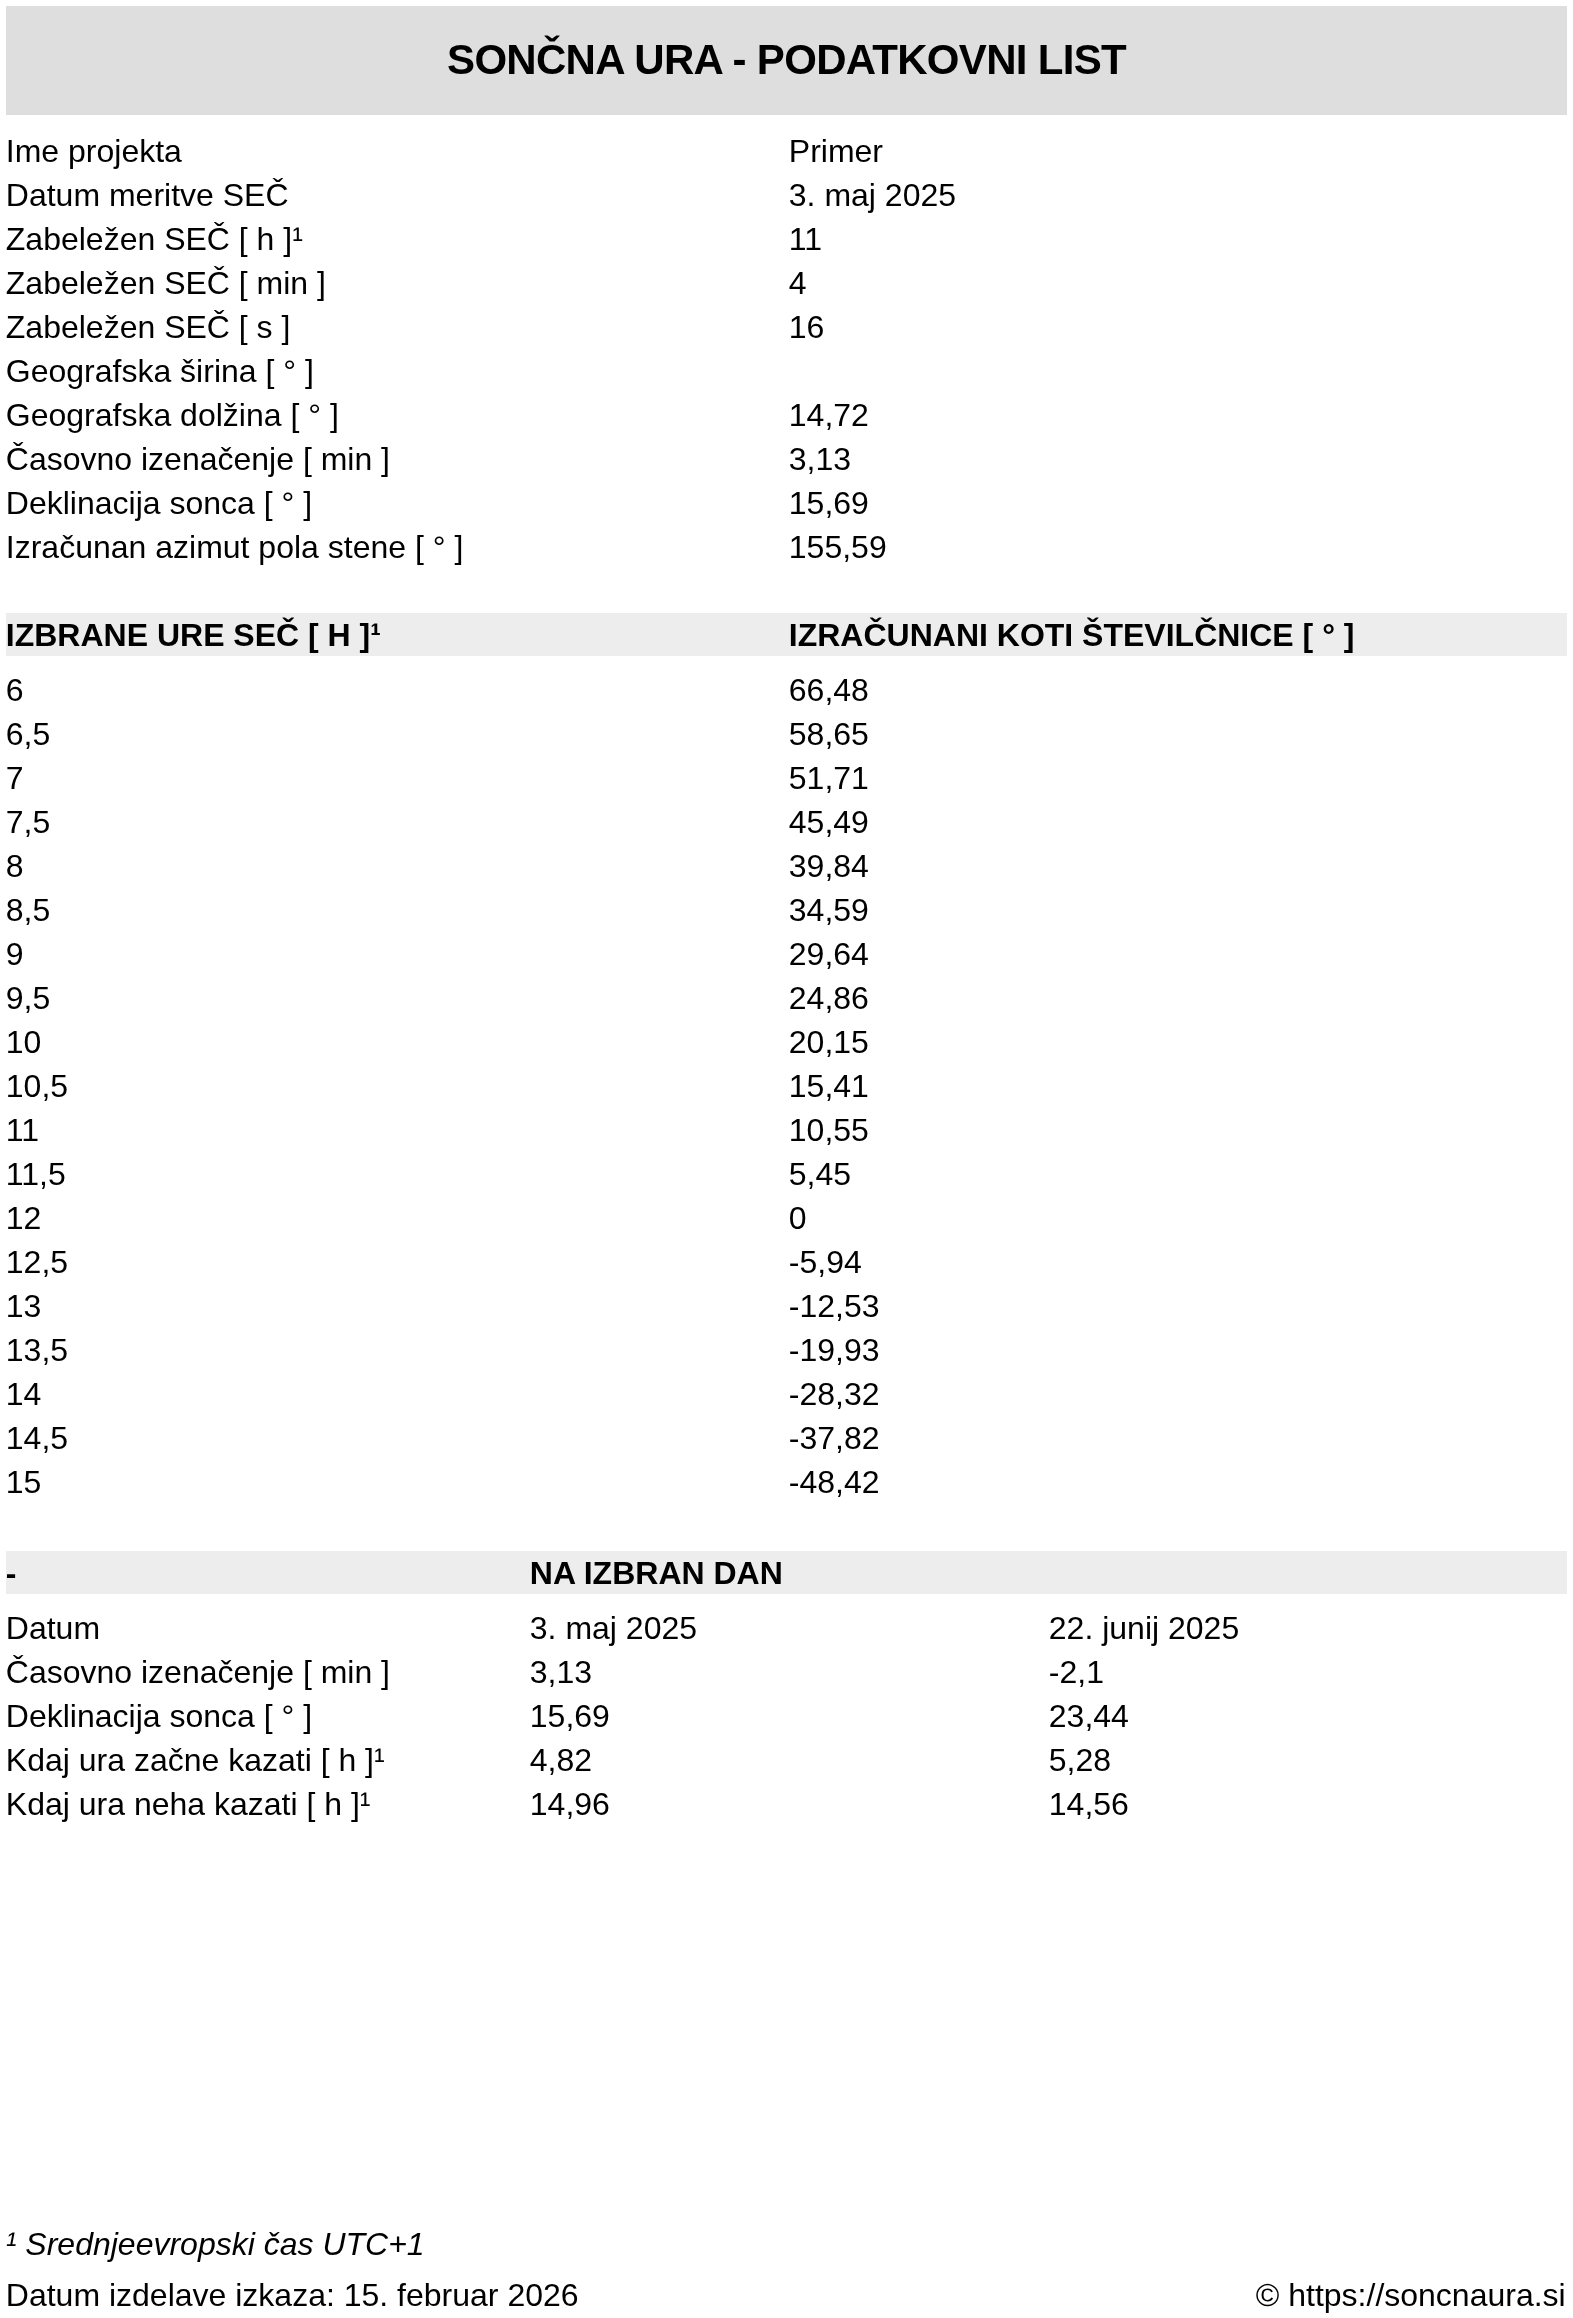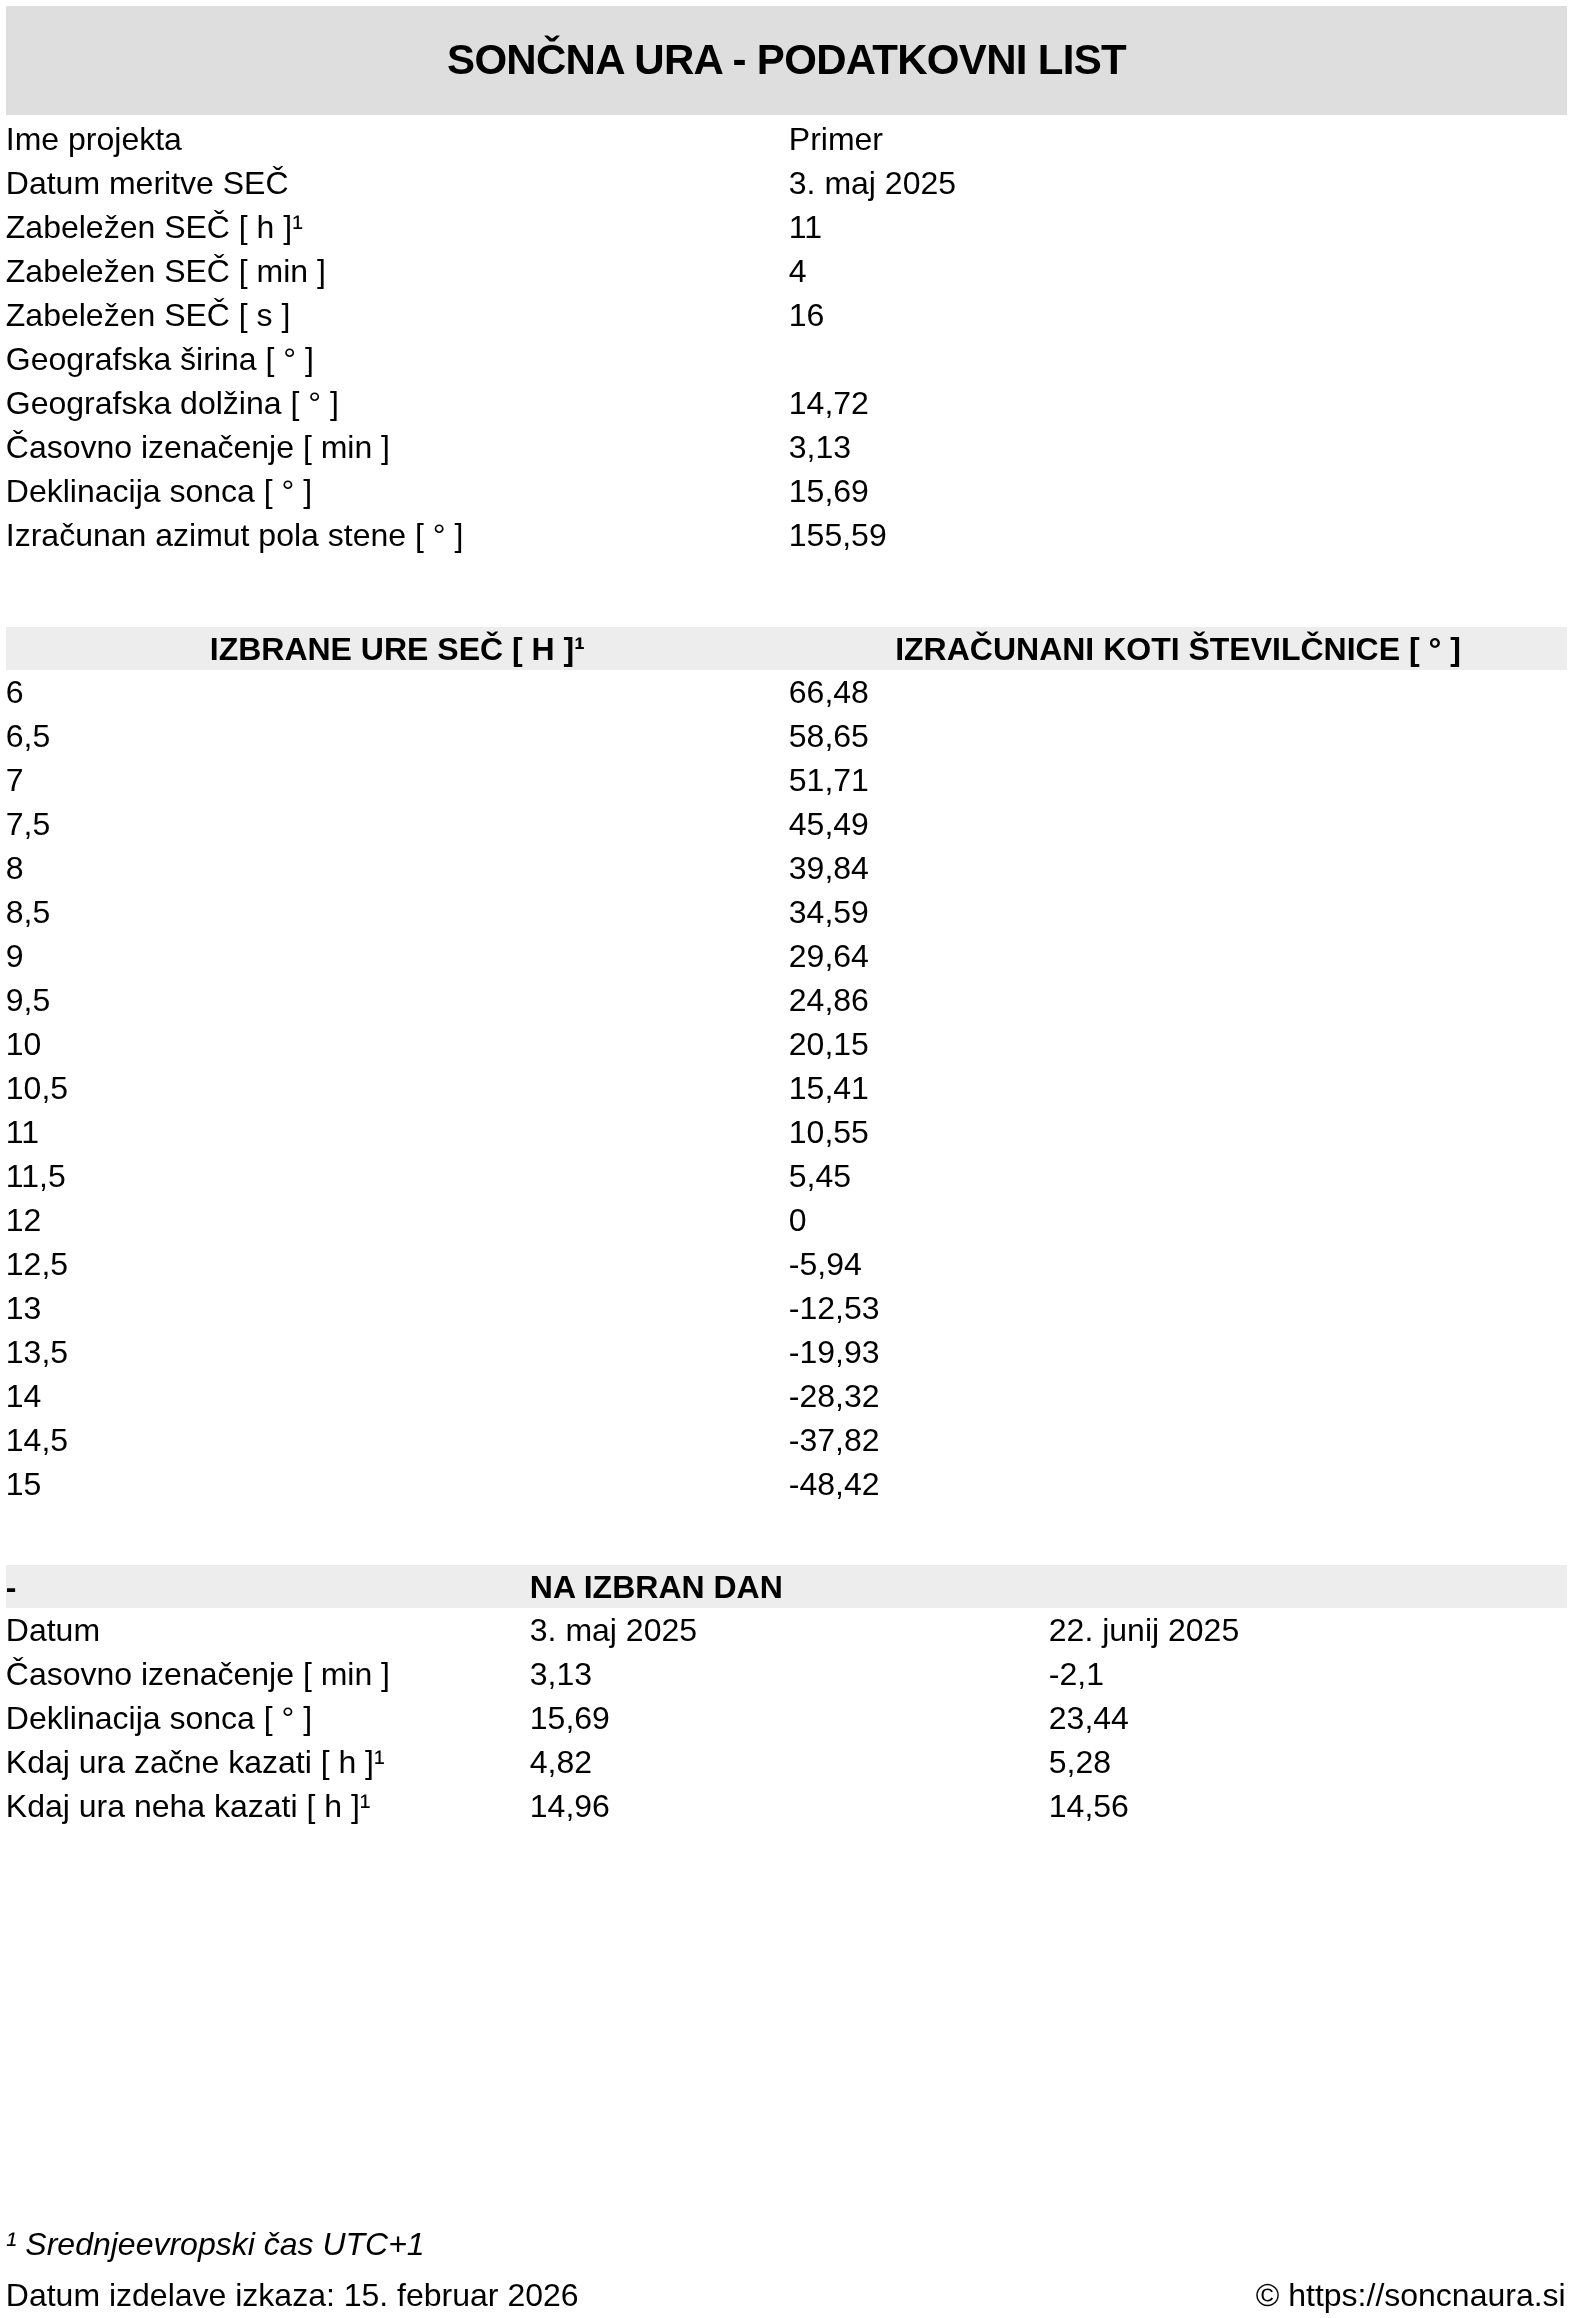--- a/index.html
+++ b/index.html
@@ -34,37 +34,37 @@
   .title-text {
     font-weight: 700;
     font-size: 42px;
     letter-spacing: -0.7px;
     white-space: nowrap;
   }
   .info-block { margin-top: 8.7px; }
   .row {
     display: flex;
     height: 44px;
-    align-items: flex-start;
+    align-items: flex-end;
     white-space: nowrap;
   }
   .c1 { width: 783px; flex: none; }
   .c2 { flex: 1; }
   .cc1 { width: 524px; flex: none; }
   .cc2 { width: 519px; flex: none; }
   .cc3 { flex: 1; }
   .section-band {
     height: 43px;
     background: #ededed;
     display: flex;
     align-items: center;
     font-weight: 700;
     white-space: nowrap;
   }
-  .hours-band { margin-top: 64px; text-align: center; }
+  .hours-band { margin-top: 50px; }
   .hours-rows { margin-top: 5.8px; }
   .comparison-band { margin-top: 53px; }
   .comparison-rows { margin-top: 5.8px; }
   .footnote {
     position: absolute;
     left: 5.8px;
     top: 2222px;
     height: 44px;
     display: flex;
     align-items: center;

